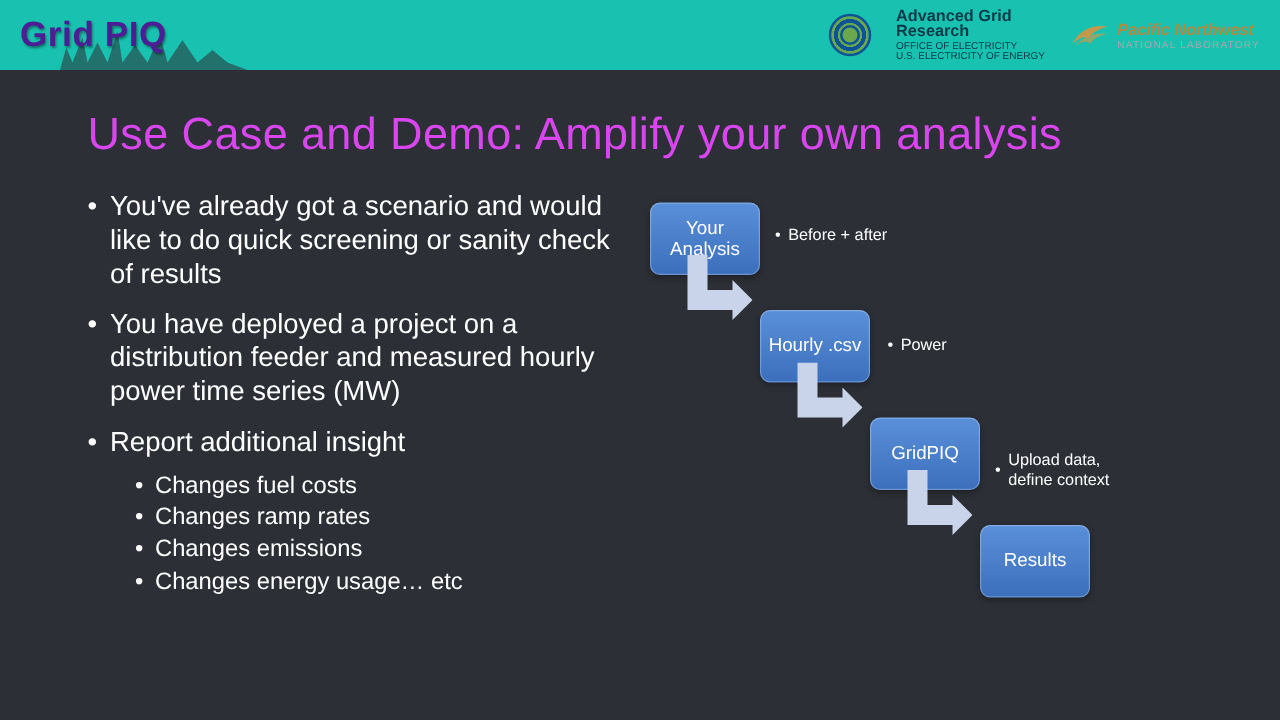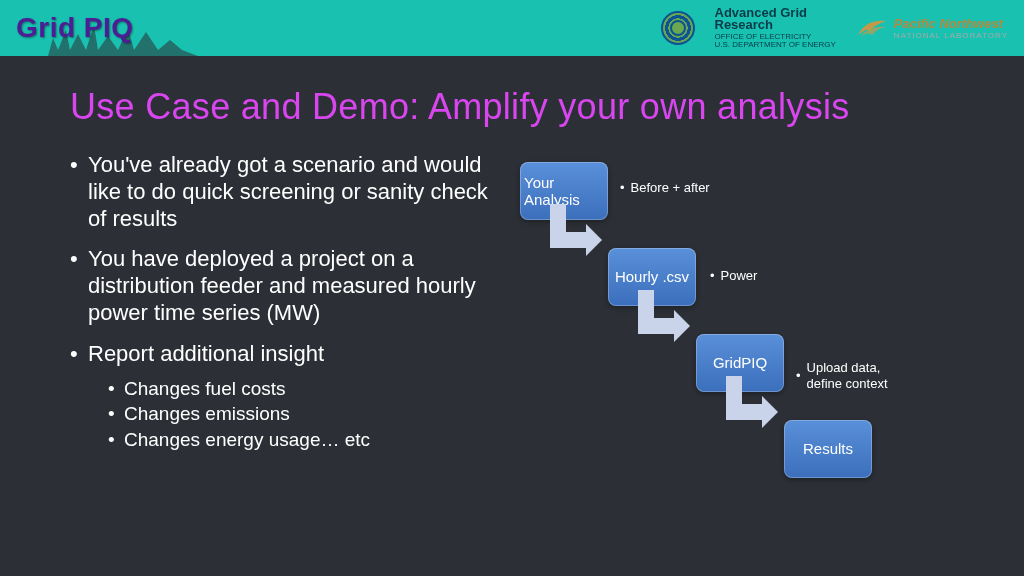--- a/index.html
+++ b/index.html
@@ -23,21 +23,21 @@
   .title { font-size:36px; font-weight:400; color:#d946ef; margin-bottom:24px; letter-spacing:.3px;}
   .cols { display:flex; gap:20px; }
   .left { flex:0 0 420px; }
   .bullets { list-style:none; }
   .bullets>li { font-size:22px; line-height:1.22; margin-bottom:14px; padding-left:18px; position:relative; font-weight:400;}
   .bullets>li::before { content:"•"; position:absolute; left:0; top:0; }
   .sub { list-style:none; margin-top:8px; }
   .sub>li { font-size:19px; line-height:1.35; padding-left:36px; position:relative; }
   .sub>li::before { content:"•"; position:absolute; left:20px; top:0; }
   .right { flex:1; position:relative; height:360px; }
-  .node { position:absolute; width:88px; height:58px; border-radius:8px; background:linear-gradient(180deg,#5a8fd9 0%,#3b6fbc 100%); box-shadow:inset 0 0 0 1px rgba(255,255,255,.25), 0 2px 5px rgba(0,0,0,.35); display:flex; align-items:center; justify-content:center; text-align:left; font-size:15px; line-height:1.15; padding:4px;}
+  .node { position:absolute; width:88px; height:58px; border-radius:8px; background:linear-gradient(180deg,#5a8fd9 0%,#3b6fbc 100%); box-shadow:inset 0 0 0 1px rgba(255,255,255,.25), 0 2px 5px rgba(0,0,0,.35); display:flex; align-items:center; justify-content:center; text-align:center; font-size:15px; line-height:1.15; padding:4px;}
   .cap { position:absolute; font-size:13px; line-height:1.25; display:flex; align-items:center; gap:6px;}
   .cap::before{content:"•";}
   .elbow { position:absolute; width:60px; height:56px; }
   .elbow svg{width:100%;height:100%;}
 </style>
 </head>
 <body>
 
 <div class="header">
   <div class="silhouette">
@@ -46,21 +46,21 @@
       </svg>
   </div>
   <div class="logo">Grid PIQ</div>
   <div class="badges">
     <div class="badge-agr">
       <div class="agr-seal"></div>
       <div class="agr-text">
         <b>Advanced Grid</b>
         <b style="margin-top:-2px;">Research</b>
         <span>OFFICE OF ELECTRICITY</span>
-        <span>U.S. DEPARTMENT OF ENERGY</span>
+        <span>U.S. ELECTRICITY OF ENERGY</span>
       </div>
     </div>
     <div class="badge-pnnl">
       <div class="swoosh">
         <svg viewBox="0 0 32 26">
             <path fill="#c49a4a" d="M2 20 Q10 4 30 6 Q18 10 14 16 Q12 12 2 20 Z"></path>
             <path fill="#c49a4a" d="M4 22 Q14 10 30 12 Q20 14 16 20 Q12 16 4 22 Z" opacity=".7"></path>
           </svg>
       </div>
       <div class="pnnl-text">
@@ -75,20 +75,21 @@
   <h1 class="title">Use Case and Demo: Amplify your own analysis</h1>
   <div class="cols">
     <div class="left">
       <ul class="bullets">
         <li>You've already got a scenario and would like to do quick screening or sanity check of results</li>
         <li>You have deployed a project on a distribution feeder and measured hourly power time series (MW)</li>
         <li>
           <span>Report additional insight</span>
           <ul class="sub">
             <li>Changes fuel costs</li>
+            <li>Changes ramp rates</li>
             <li>Changes emissions</li>
             <li>Changes energy usage… etc</li>
           </ul>
         </li>
       </ul>
     </div>
 
     <div class="right">
       <div class="node" style="left:10px; top:10px;">Your Analysis</div>
       <div class="cap" style="left:110px; top:28px;">Before + after</div>

